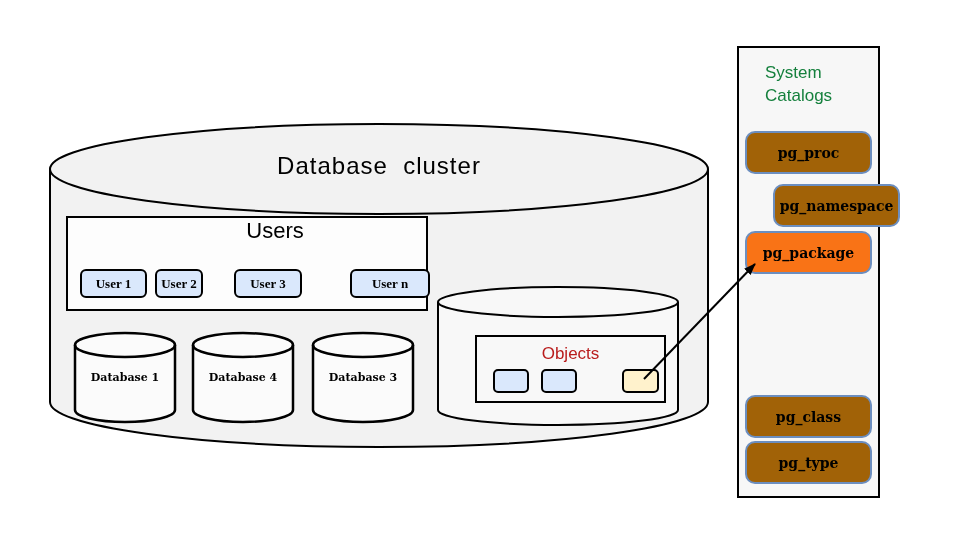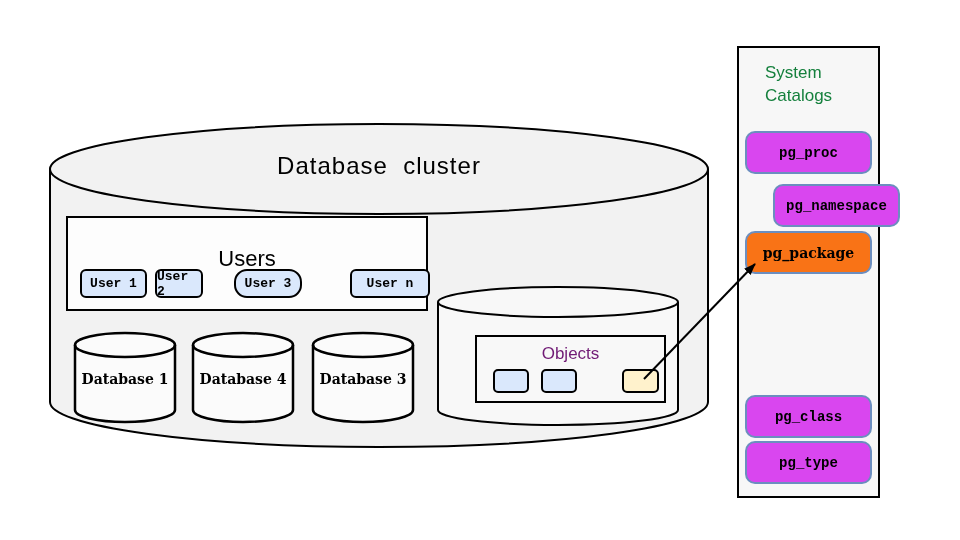--- a/index.html
+++ b/index.html
@@ -16,52 +16,52 @@
     left:50px;top:152px;width:658px;text-align:center;
     font-size:24px;color:#000;white-space:pre;letter-spacing:1px;
   }
 
   
   .users-box{
     left:66px;top:216px;width:362px;height:95px;
     border:2px solid #000;background:#fdfdfd;box-sizing:border-box;
   }
   .users-title{
-    left:0;top:28px;width:100%;text-align:center;
-    font-size:22px;color:#000;
+    left:0;top:0;width:100%;text-align:center;
+    font-size:22px;color:#000;padding-left:28px;
   }
   .user-btn{
     top:51px;height:29px;box-sizing:border-box;
     background:#dae8fc;border:2px solid #000;border-radius:6px;
     display:flex;align-items:center;justify-content:center;
-    font-family:Liberation Mono, monospace;
+    font-family:Liberation Serif, serif;
     font-weight:bold;font-size:13px;color:#000;
   }
   .user-1{left:12px;width:67px;}
   .user-2{left:87px;width:48px;}
-  .user-3{left:166px;width:68px;border-radius:13px;}
+  .user-3{left:166px;width:68px;}
   .user-n{left:282px;width:80px;}
 
   
   .db-label{
     top:371px;width:104px;text-align:center;
     font-family:"DejaVu Serif","Liberation Serif",serif;
-    font-weight:bold;font-size:14px;color:#000;
+    font-weight:bold;font-size:11px;color:#000;
   }
   .db1{left:73px;} .db2{left:191px;} .db3{left:311px;}
 
   
   .objects-svg{left:436px;top:285px;}
   .objects-box{
     left:475px;top:335px;width:191px;height:68px;
     border:2px solid #000;box-sizing:border-box;background:transparent;
   }
   .objects-title{
     left:0;top:7px;width:100%;text-align:center;
-    font-size:17px;color:#701a75;
+    font-size:17px;color:#b91c1c;
   }
   .obj-item{
     top:32px;height:24px;box-sizing:border-box;border:2px solid #000;border-radius:5px;
   }
   .obj-blue{background:#dae8fc;}
   .obj-yellow{background:#fff2cc;}
   .obj-1{left:16px;width:36px;}
   .obj-2{left:64px;width:36px;}
   .obj-3{left:145px;width:37px;}
 
@@ -74,21 +74,21 @@
     left:765px;top:62px;width:95px;
     font-size:17px;font-weight:normal;color:#15803d;line-height:1.35;
   }
   .cat-btn{
     left:745px;width:127px;height:43px;box-sizing:border-box;
     border:2px solid #6c8ebf;border-radius:10px;
     display:flex;align-items:center;justify-content:center;
     font-family:"DejaVu Serif","Liberation Serif",serif;
     font-weight:bold;font-size:14px;color:#000;
   }
-  .cat-blue{background:#d946ef;font-family:Liberation Mono, monospace;}
+  .cat-blue{background:#a16207;}
   .cat-yellow{background:#f97316;}
   .cat-proc{top:131px;}
   .cat-namespace{top:184px;margin-left:28px;}
   .cat-package{top:231px;}
   .cat-class{top:395px;}
   .cat-type{top:441px;}
 
   .arrow-overlay{left:0;top:0;pointer-events:none;}
 </style>
 </head>

